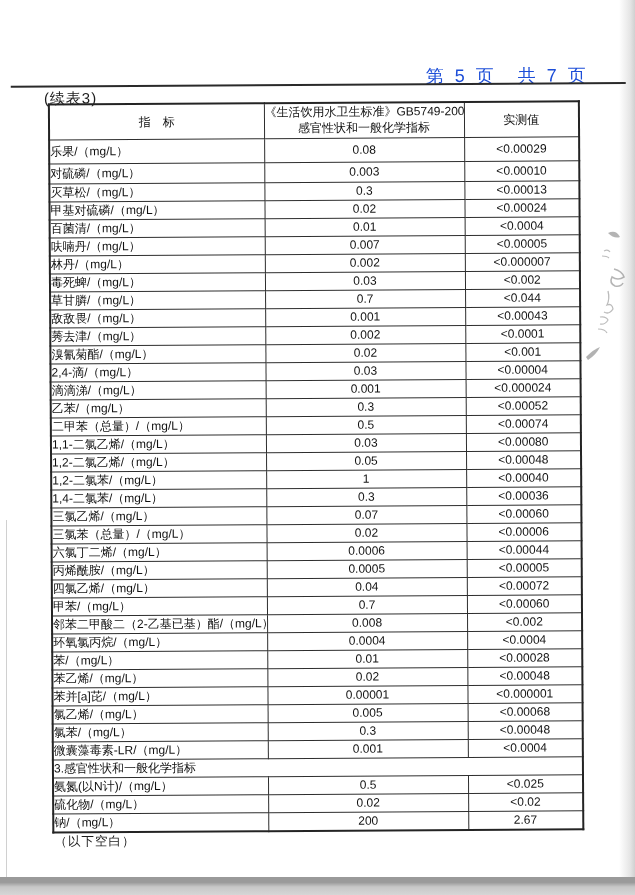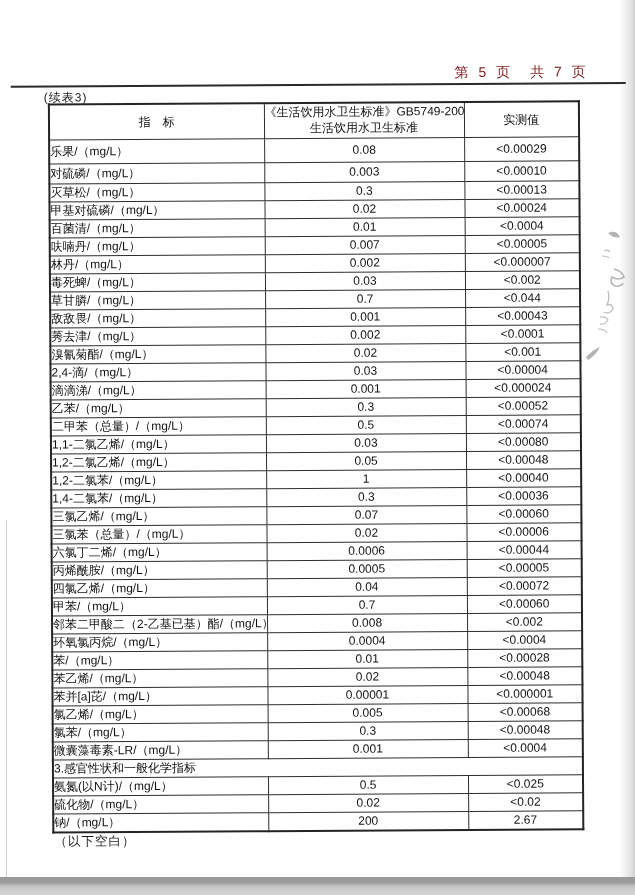--- a/index.html
+++ b/index.html
@@ -10,29 +10,29 @@
     color:#151515;
     -webkit-font-smoothing:antialiased;
   }
   .sheet{
     position:absolute;left:0;top:0;width:635px;height:895px;
     transform:rotate(-0.35deg);
     transform-origin:310px 450px;
   }
   .page-number{
     position:absolute;top:65px;right:44px;
-    font-size:14px;letter-spacing:3px;color:#7f1d1d;
+    font-size:18px;letter-spacing:3px;color:#1d4ed8;
   }
   .page-rule{
     position:absolute;left:13px;top:84px;width:615px;height:2px;
     background:#2a2a2a;
   }
   .cont-note{
     position:absolute;left:46px;top:88px;
-    font-size:12px;color:#1b1b1b;letter-spacing:1px;
+    font-size:15px;color:#1b1b1b;letter-spacing:1px;
   }
   table.report{
     position:absolute;left:50px;top:102px;width:530px;
     border-collapse:collapse;table-layout:fixed;
     border:2px solid #242424;
   }
   table.report col.c1{width:215px;}
   table.report col.c2{width:200px;}
   table.report col.c3{width:115px;}
   table.report th, table.report td{
@@ -87,21 +87,21 @@
     <colgroup>
         <col class="c1">
         <col class="c2">
         <col class="c3">
       </colgroup>
     <thead>
       <tr>
         <th>指　标</th>
         <th class="std-head">
           <div>《生活饮用水卫生标准》GB5749-2006</div>
-          <div>生活饮用水卫生标准</div>
+          <div>感官性状和一般化学指标</div>
         </th>
         <th>实测值</th>
       </tr>
     </thead>
     <tbody id="rows">
         <tr class="r-xl">
           <td class="c1">乐果/（mg/L）</td>
           <td class="c2">0.08</td>
           <td class="c3">&lt;0.00029</td>
         </tr>

